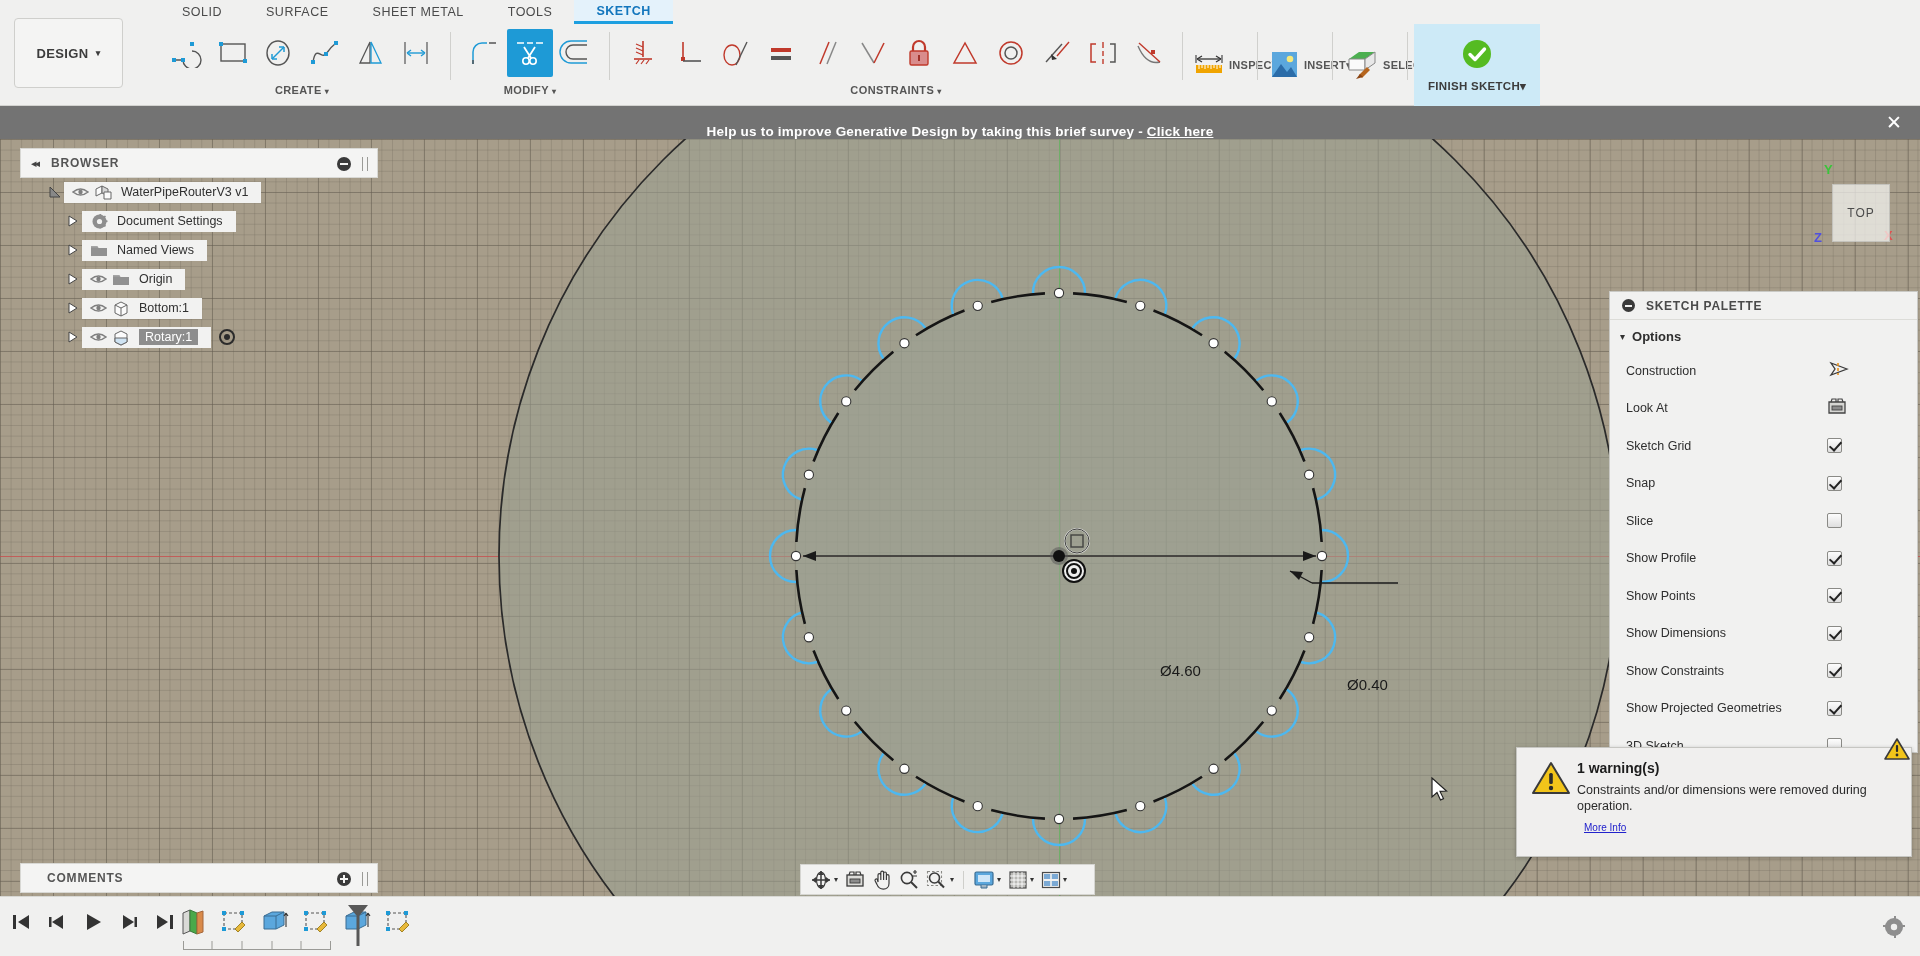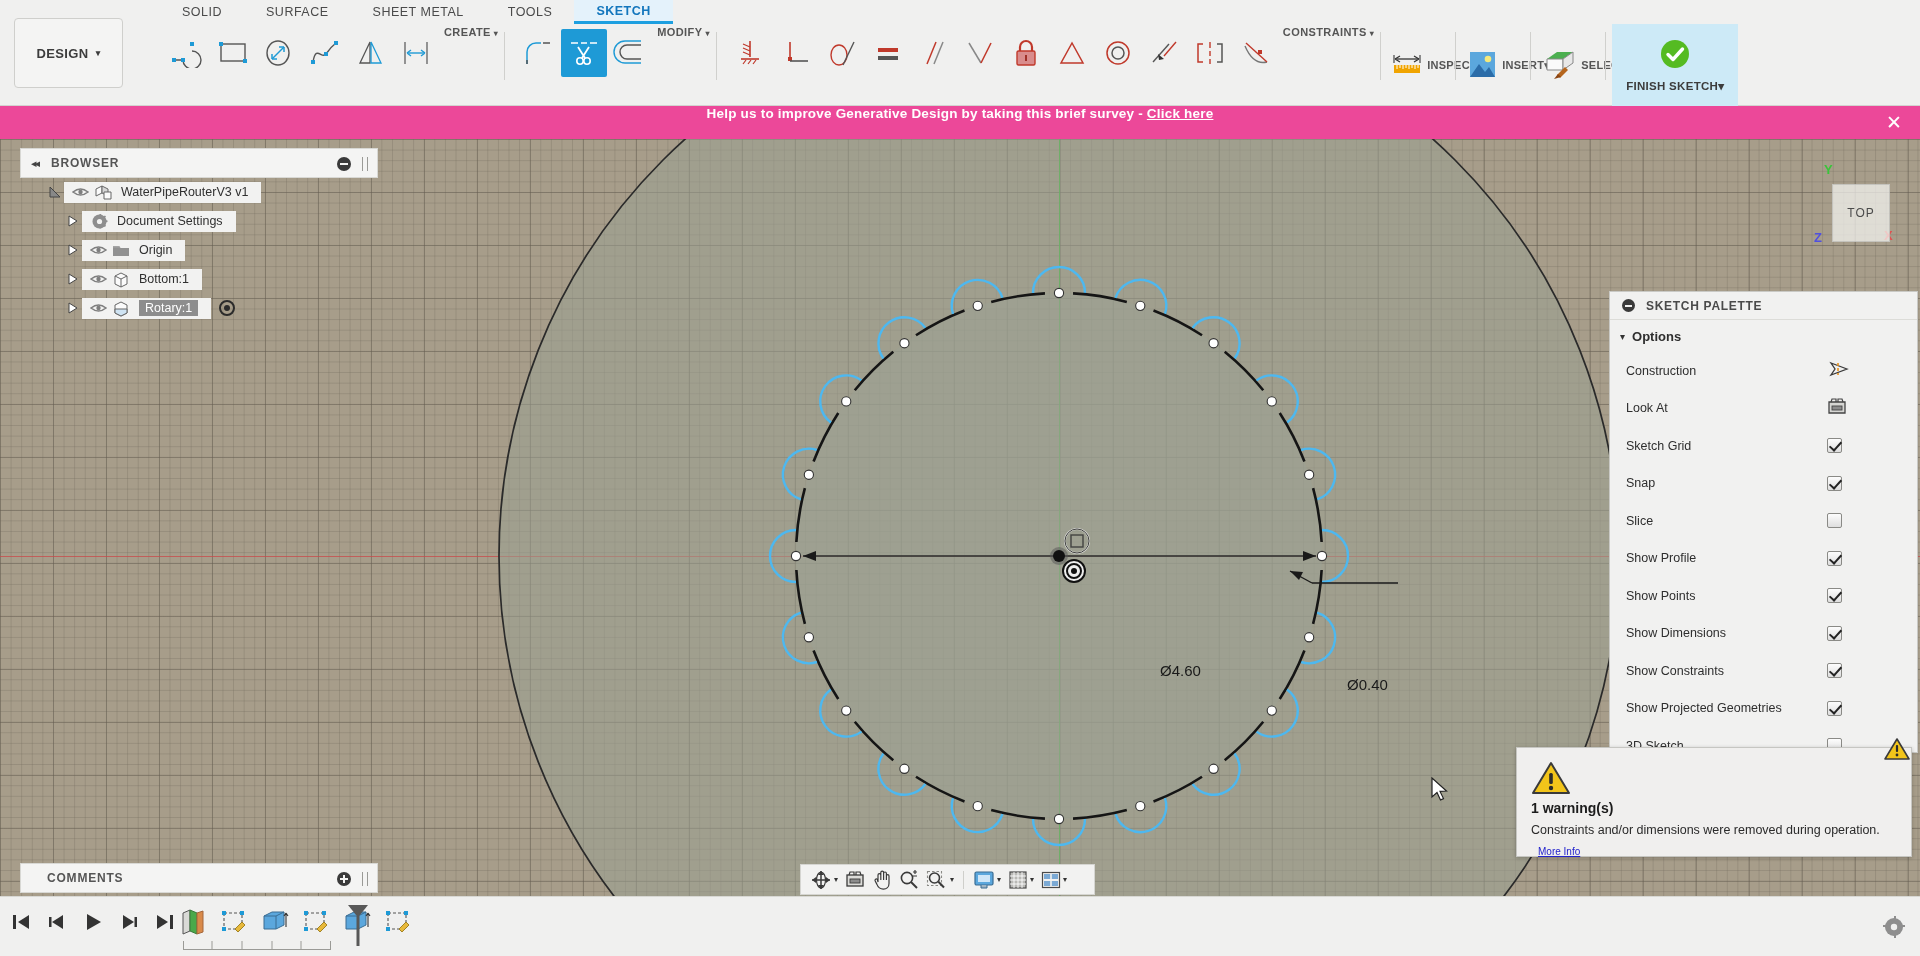--- a/index.html
+++ b/index.html
@@ -28,21 +28,21 @@
 
   .tabs { position: absolute; left: 160px; top: 0; height: 24px; display: flex; }
   .tab {
     height: 24px; padding: 0 22px; display: flex; align-items: center;
     font-size: 12.5px; color: #4a4a4a; letter-spacing: .5px; cursor: pointer;
     font-weight: 500;
   }
   .tab.active { background: #e4f2fb; color: #1276bd; border-bottom: 3px solid #1d9fe0; font-weight: bold;}
 
   .groups { position: absolute; left: 160px; top: 24px; height: 82px; display: flex; }
-  .grp { position: relative; display: flex; flex-direction: row; }
+  .grp { position: relative; display: flex; flex-direction: column; }
   .grp-row { display: flex; align-items: center; height: 58px; padding: 0 4px; }
   .grp-label {
     text-align: center; font-size: 11px; color: #555; letter-spacing: .4px;
     height: 20px; line-height: 16px; font-weight: 600;
   }
   .grp-label .caret { font-size: 8px; margin-left: 3px; }
   .sep { width: 1px; background: #d0d0cd; margin: 8px 6px 26px 6px; }
   .tbtn {
     width: 46px; height: 48px; display: flex; align-items: center; justify-content: center;
     cursor: pointer; border-radius: 2px;
@@ -55,21 +55,21 @@
   .bigbtn .lb { font-size: 11px; color:#555; letter-spacing:.3px; font-weight:600; white-space: nowrap;}
   .finish-wrap {
     height: 82px; background: #cdeaf7; display:flex; flex-direction:column;
     align-items:center; justify-content:center; padding: 0 14px; cursor:pointer;
   }
   .finish-wrap .lb { font-size: 11.5px; color: #3c3c3c; letter-spacing:.3px; font-weight:600; margin-top:4px; }
 
   
   .banner {
     position: absolute; left:0; top: 106px; width: 1920px; height: 33px;
-    background: #ec4899; display: flex; align-items: flex-start; justify-content: center;
+    background: #737373; display: flex; align-items: flex-end; justify-content: center;
   }
   .banner-txt { color: #fff; font-size: 13.5px; font-weight: bold; letter-spacing:.2px;}
   .banner-link { color:#fff; text-decoration: underline; font-weight:bold; cursor:pointer; }
   .banner-close {
     position:absolute; right: 18px; top: 7px; color:#fff; font-size:19px; cursor:pointer;
     line-height: 19px; font-weight: 300;
   }
 
   
   .canvas {
@@ -154,21 +154,21 @@
   .prow .ctl { width:90px; display:flex; align-items:center; }
   .cbx { width:15px;height:15px;border:1px solid #8a8a86;border-radius:2px;
     background:linear-gradient(#fdfdfd,#dedede); position:relative; cursor:pointer;}
   .cbx.on::after{content:'';position:absolute;left:4px;top:0px;width:5px;height:10px;
     border:solid #232323;border-width:0 2px 2px 0;transform:rotate(42deg);}
 
   
   .toast {
     position:absolute; left:1516px; top:747px; width:396px; height:110px;
     background:#f0efee; border:1px solid #c6c6c2; box-shadow:0 1px 4px rgba(0,0,0,.22);
-    display:flex; padding:12px 14px;flex-direction:column;
+    display:flex; padding:12px 14px;
   }
   .toast .tri { width:46px; flex:none; }
   .toast .body { flex:1; }
   .toast .h { font-size:14px; font-weight:bold; color:#1c1c1c; margin-bottom:6px;}
   .toast .p { font-size:12.5px; color:#2a2a2a; line-height:16px; }
   .toast .a { font-size:10px; color:#2222cc; text-decoration:underline; display:inline-block; margin-top:8px; cursor:pointer;margin-left:7px;}
 
   
   .navbar {
     position:absolute; left:800px; top:864px; width:295px; height:31px;
@@ -635,20 +635,36 @@
           <svg width="17" height="17" viewBox="0 0 17 17">
               <path d="M8.5 1 l1.6 0 .4 2.1 1.7 .7 1.7-1.3 1.1 1.1 -1.3 1.7 .7 1.7 2.1 .4 0 1.6 -2.1 .4 -.7 1.7 1.3 1.7 -1.1 1.1 -1.7-1.3 -1.7 .7 -.4 2.1 -1.6 0" fill="#8e8e8e"></path>
               <circle cx="8.5" cy="8.5" r="7" fill="#8e8e8e"></circle>
               <circle cx="8.5" cy="8.5" r="2.6" fill="#f2f2f1"></circle>
             </svg>
         </div>
         <div class="tlabel">Document Settings</div>
       </div>
     </div>
 
+    <div class="tnode" style="padding-left:36px;">
+      <div class="tarrow">
+        <svg width="10" height="12" viewBox="0 0 10 12">
+            <path d="M1 1 L9 6 L1 11 Z" fill="#fff" stroke="#444" stroke-width="1"></path>
+          </svg>
+      </div>
+      <div class="tchip">
+        <div class="tico">
+          <svg width="18" height="15" viewBox="0 0 18 15">
+              <path d="M1 3 L7 3 L8.5 5 L17 5 L17 13 L1 13 Z" fill="#919191"></path>
+              <path d="M1 3 L7 3 L8.5 4.6 L1 4.6 Z" fill="#a5a5a5"></path>
+            </svg>
+        </div>
+        <div class="tlabel">Named Views</div>
+      </div>
+    </div>
 
     <div class="tnode" style="padding-left:36px;">
       <div class="tarrow">
         <svg width="10" height="12" viewBox="0 0 10 12">
             <path d="M1 1 L9 6 L1 11 Z" fill="#fff" stroke="#444" stroke-width="1"></path>
           </svg>
       </div>
       <div class="tchip">
         <div class="eye">
           <svg width="17" height="12" viewBox="0 0 17 12">

